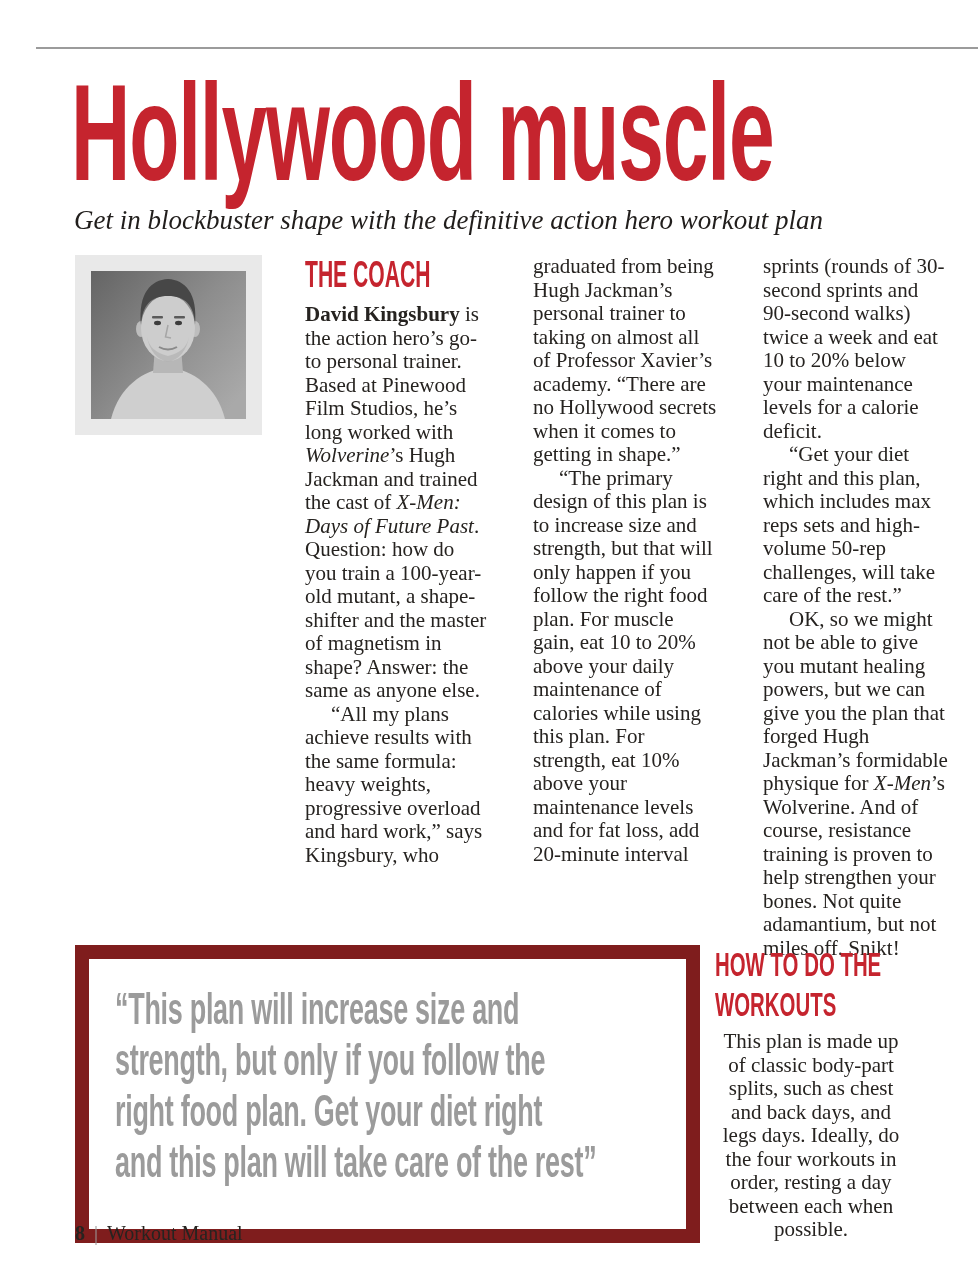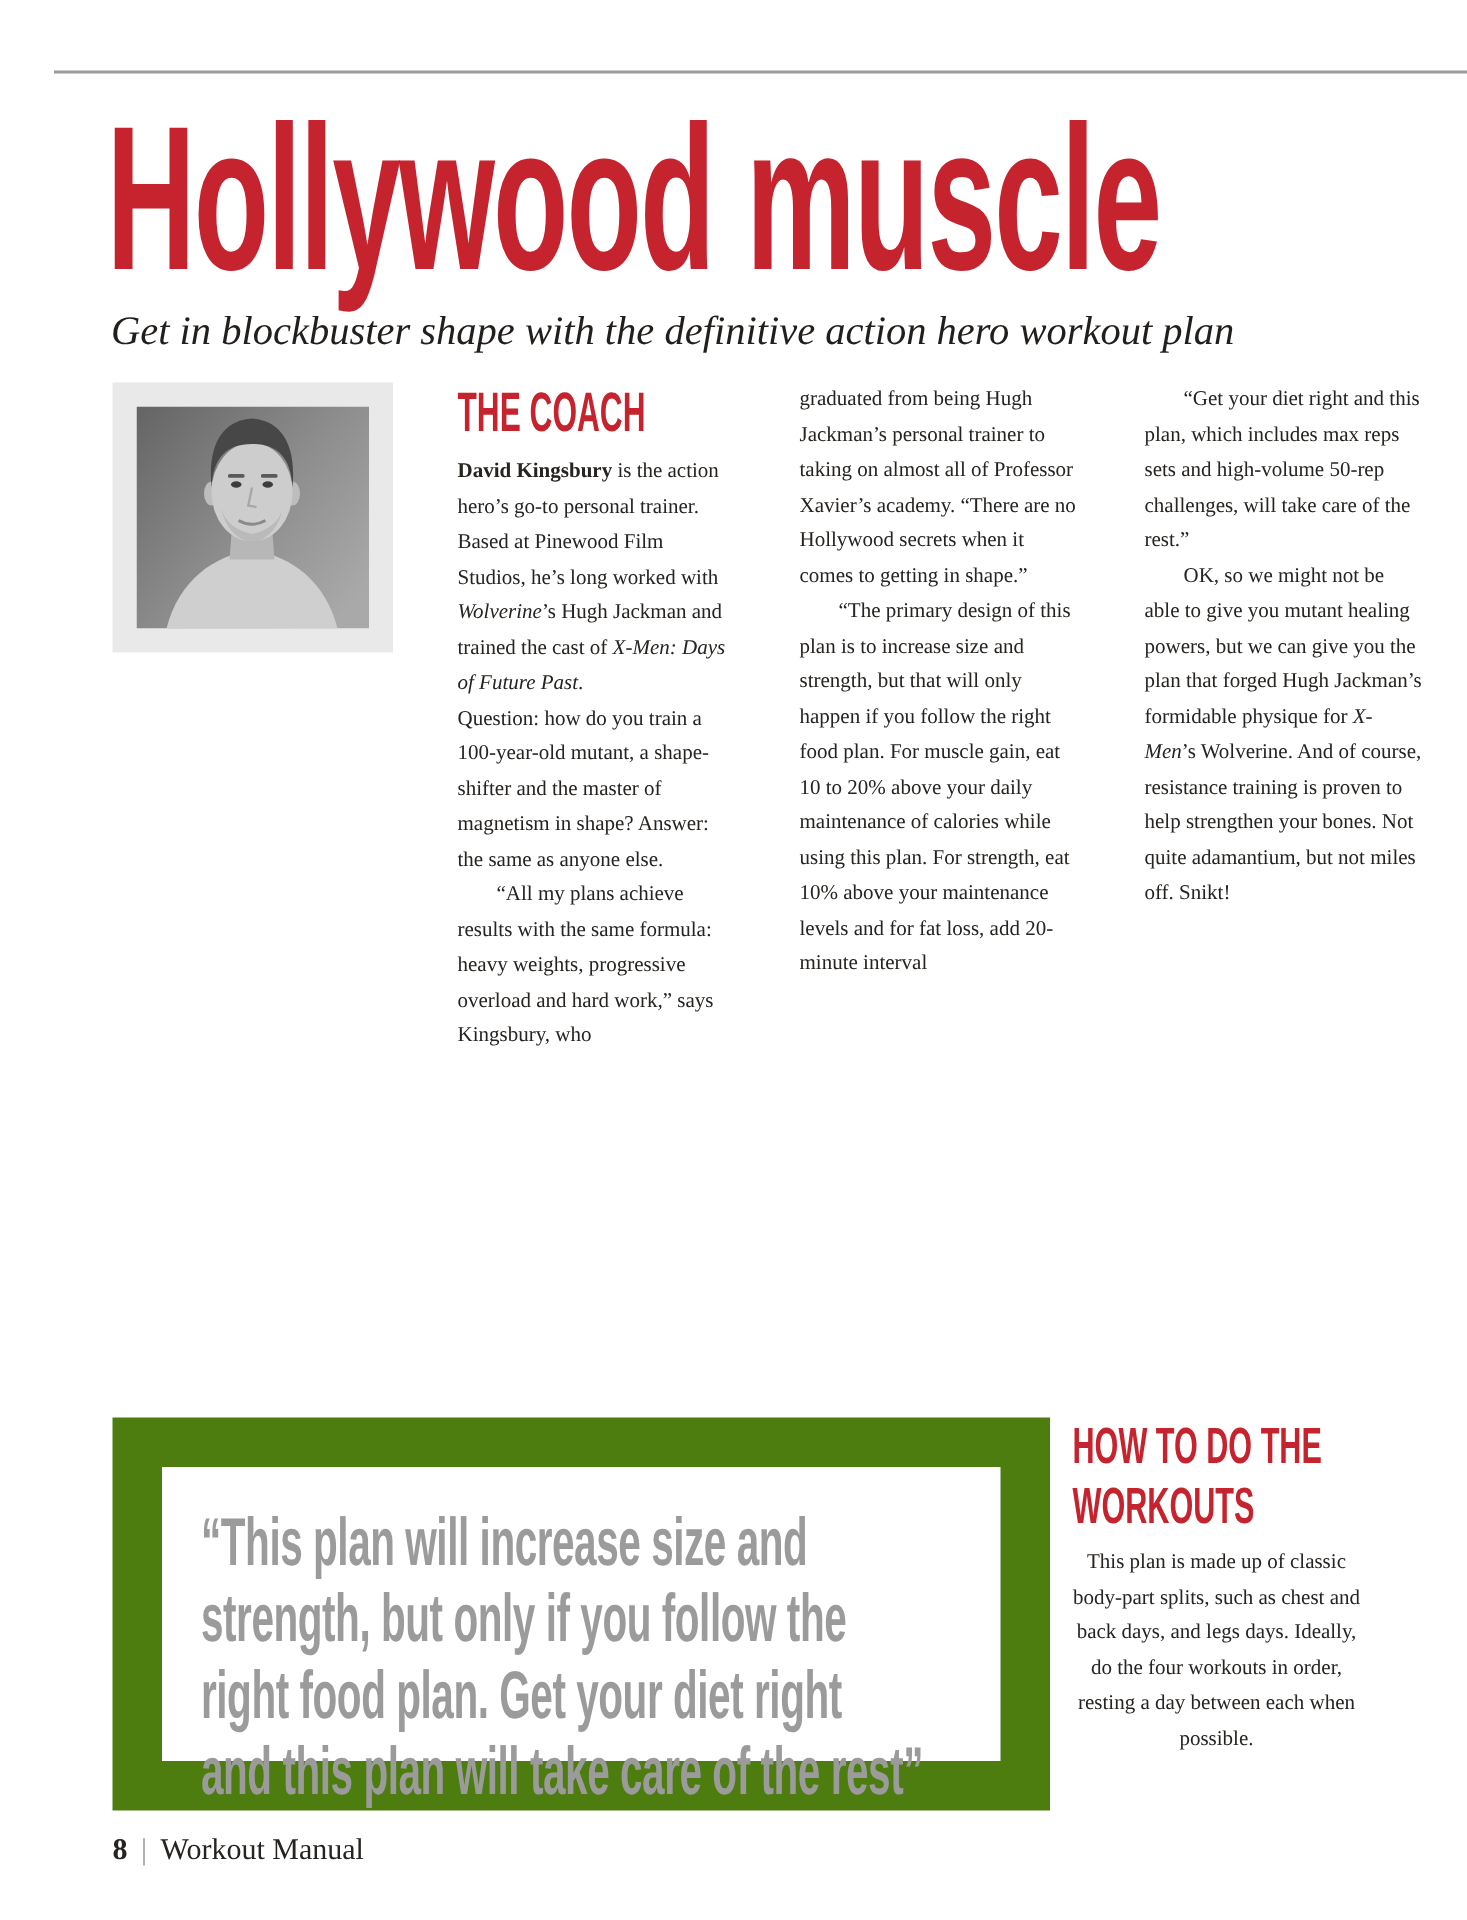--- a/index.html
+++ b/index.html
@@ -61,21 +61,21 @@
   }
 
   .photo-frame {
     width: 187px; height: 180px;
     background: #e9e9e9;
     padding: 16px;
   }
   .photo-frame svg { display: block; }
 
   .body-para {
-    font-size: 14px;
+    font-size: 21px;
     line-height: 23.5px;
     color: #262320;
     margin: 0;
   }
   .body-para + .body-para { margin-top: 0; }
   .indent { text-indent: 26px; }
   .question-para { margin-top: 34px; }
 
   .red-heading {
     font-family: "Liberation Sans", sans-serif;
@@ -86,23 +86,23 @@
   .coach-heading .cond {
     display: inline-block;
     transform: scaleX(0.57);
     transform-origin: 0 0;
     white-space: nowrap;
   }
 
   .quote-box {
     position: absolute;
     left: 75px; top: 945px;
-    width: 625px; height: 262px;
-    background: #4d7c0f;
-    padding: 33px;
+    width: 625px; height: 298px;
+    background: #7f1d1d;
+    padding: 14px;
   }
   .quote-inner {
     width: 100%; height: 100%;
     background: #ffffff;
     padding: 24px 26px;
   }
   .quote-text {
     font-family: "Liberation Sans", sans-serif;
     font-weight: bold;
     font-size: 45px;
@@ -184,20 +184,21 @@
       <p class="body-para question-para">Question: how do you train a 100-year-old mutant, a shape-shifter and the master of magnetism in shape? Answer: the same as anyone else.</p>
       <p class="body-para indent">“All my plans achieve results with the same formula: heavy weights, progressive overload and hard work,” says Kingsbury, who</p>
     </div>
 
     <div class="col">
       <p class="body-para">graduated from being Hugh Jackman’s personal trainer to taking on almost all of Professor Xavier’s academy. “There are no Hollywood secrets when it comes to getting in shape.”</p>
       <p class="body-para indent">“The primary design of this plan is to increase size and strength, but that will only happen if you follow the right food plan. For muscle gain, eat 10 to 20% above your daily maintenance of calories while using this plan. For strength, eat 10% above your maintenance levels and for fat loss, add 20-minute interval</p>
     </div>
 
     <div class="col">
+      <p class="body-para">sprints (rounds of 30-second sprints and 90-second walks) twice a week and eat 10 to 20% below your maintenance levels for a calorie deficit.</p>
       <p class="body-para indent">“Get your diet right and this plan, which includes max reps sets and high-volume 50-rep challenges, will take care of the rest.”</p>
       <p class="body-para indent"><span>OK, so we might not be able to give you mutant healing powers, but we can give you the plan that forged Hugh Jackman’s formidable physique for </span><i>X-Men</i><span>’s Wolverine. And of course, resistance training is proven to help strengthen your bones. Not quite adamantium, but not miles off. Snikt!</span></p>
     </div>
 
   </div>
 
   <div class="quote-box">
     <div class="quote-inner">
       <div class="quote-text">
         <div class="quote-line">“This plan will increase size and</div>

